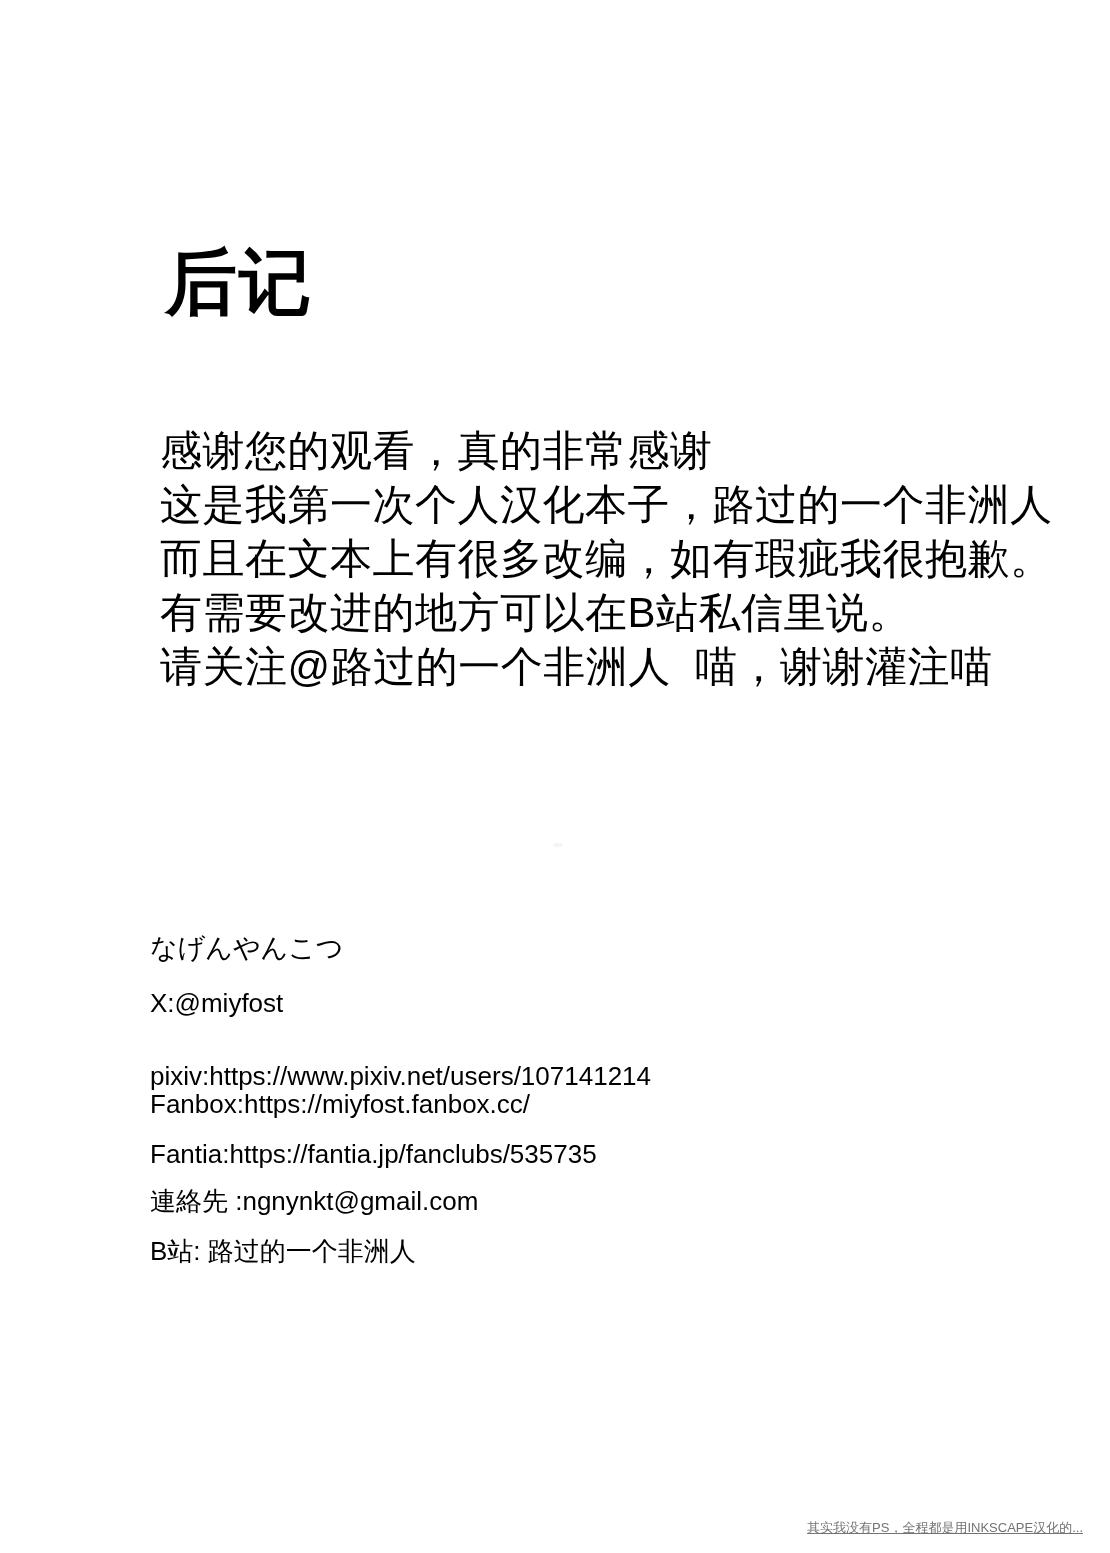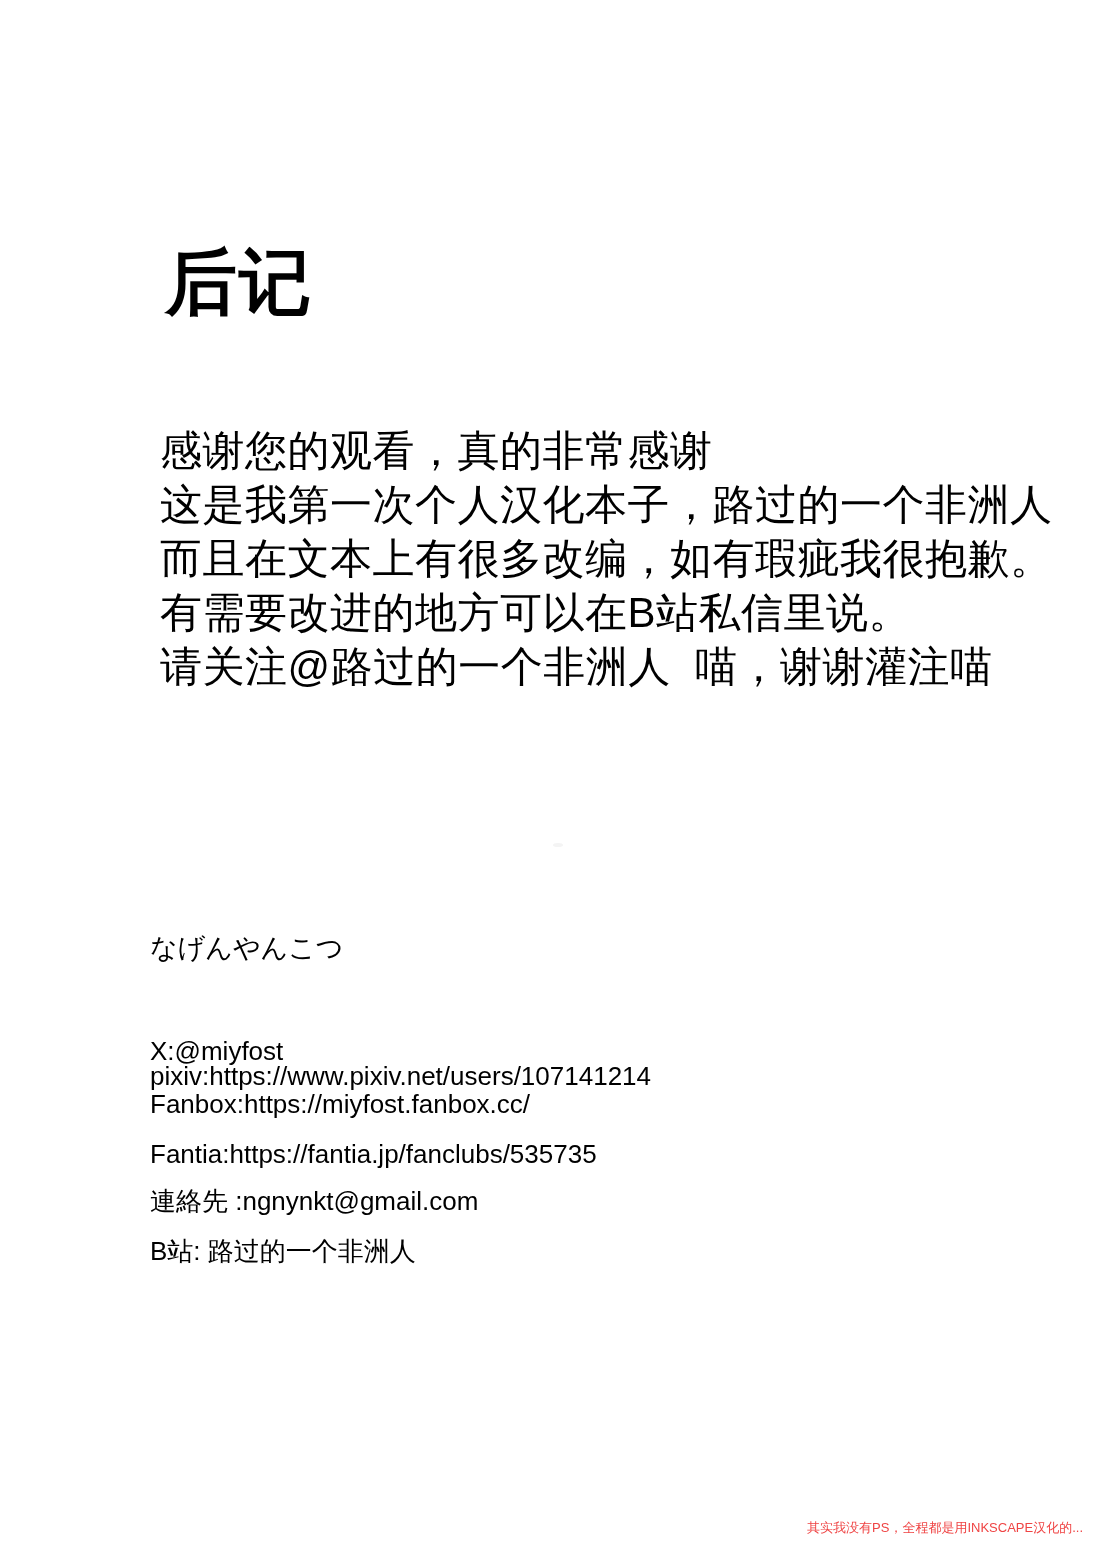--- a/index.html
+++ b/index.html
@@ -46,34 +46,35 @@
     width: 700px;
   }
   .credit-line {
     position: absolute;
     left: 0;
     font-size: 26px;
     line-height: 1.2;
     white-space: pre;
   }
   .credit-line.c1 { top: 932px;  font-size: 27px; }
-  .credit-line.c2 { top: 988px; margin-top: 48px;  }
+  .credit-line.c2 { top: 988px;  }
   .credit-line.c3 { top: 1039px; margin-top: 22px; }
   .credit-line.c4 { top: 1089px; }
   .credit-line.c5 { top: 1139px; }
   .credit-line.c6 { top: 1186px; }
   .credit-line.c7 { top: 1236px; }
   .footer-note {
     position: absolute;
     top: 1520px;
     right: 27px;
     font-size: 13px;
     line-height: 1.2;
-    color: #ef4444;
+    color: #737373;
     white-space: pre;
+    text-decoration: underline;
   }
   .scan-artifact {
     position: absolute;
     left: 553px;
     top: 843px;
     width: 10px;
     height: 4px;
     border-radius: 50%;
     background: #f4f4f4;
   }

